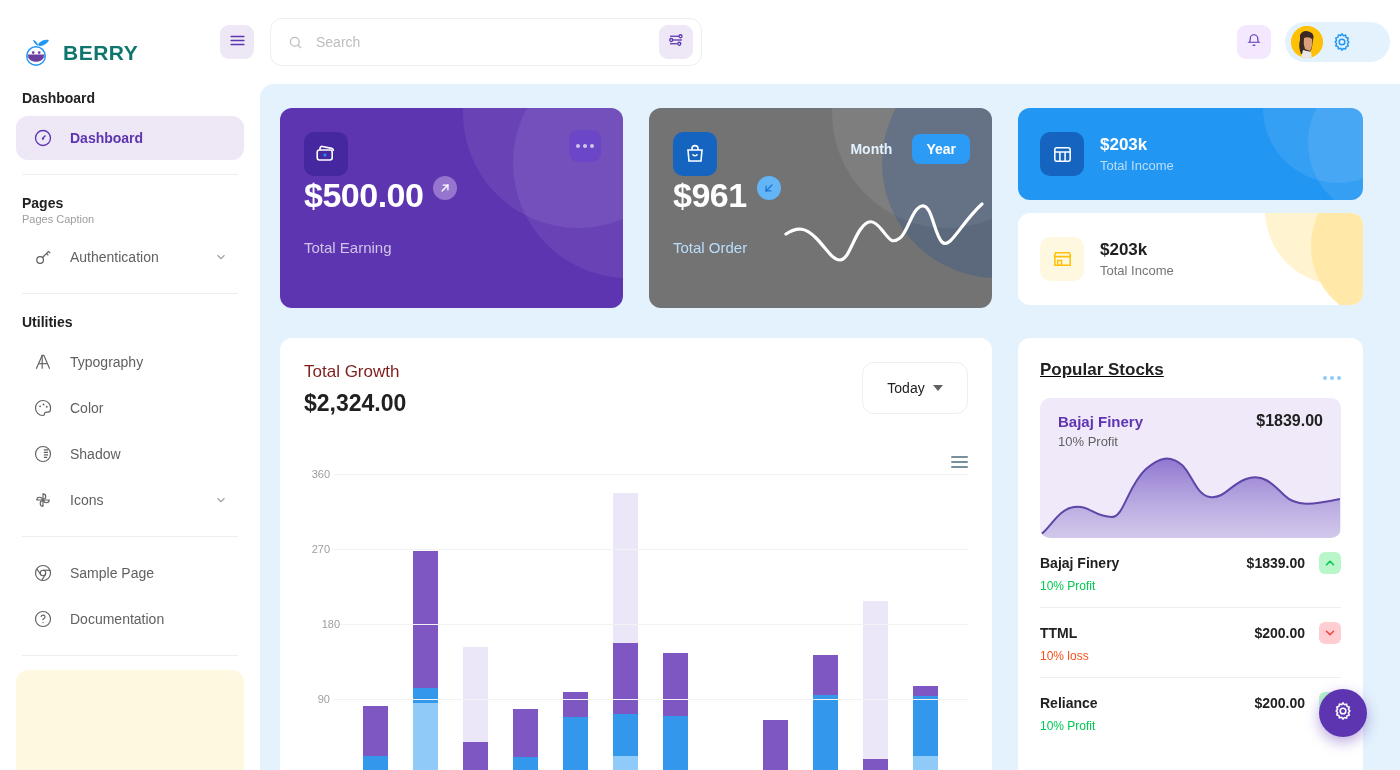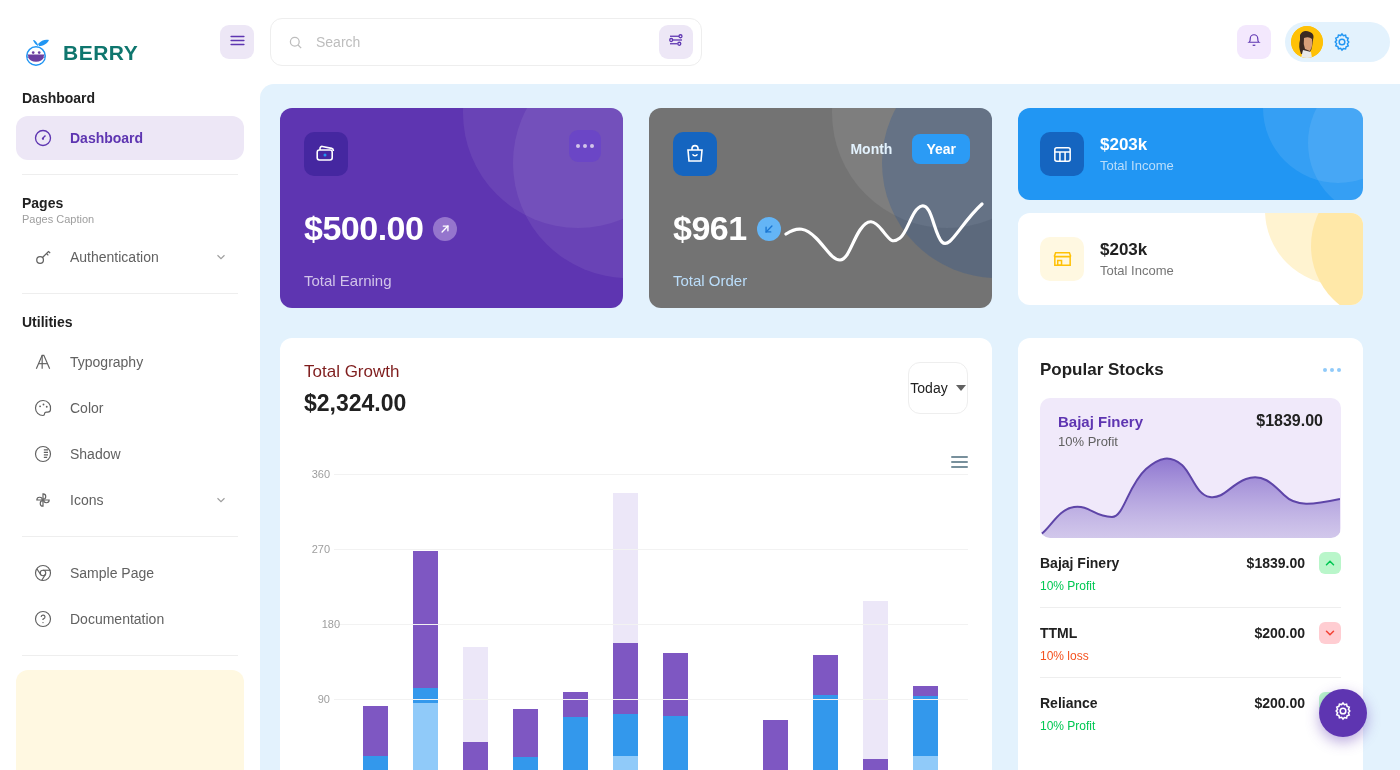--- a/index.html
+++ b/index.html
@@ -95,22 +95,22 @@
   .stat-purple { background: #5e35b1; }
   .stat-blue { background: #737373; }
   .blob { position: absolute; border-radius: 50%; pointer-events: none; }
   .sb-icon {
     width: 44px; height: 44px; border-radius: 10px; display: flex; align-items: center; justify-content: center;
     position: relative; z-index: 2;
   }
   .stat-purple .sb-icon { background: #4527a0; }
   .stat-blue .sb-icon { background: #1565c0; }
   .sb-amount {
-    position: relative; z-index: 2; display: flex; align-items: center; gap: 10px;
-    font-size: 34px; font-weight: bold; margin-top: 33px; letter-spacing: -.5px;
+    position: relative; z-index: 2; display: flex; align-items: flex-start; gap: 10px;
+    font-size: 34px; font-weight: bold; letter-spacing: -.5px;
   }
   .sb-badge { width: 24px; height: 24px; border-radius: 50%; display: flex; align-items: center; justify-content: center; }
   .stat-purple .sb-badge { background: #9575cd; }
   .stat-blue .sb-badge { background: #64b5f6; }
   .sb-label { position: relative; z-index: 2; font-size: 15px; margin-top: 24px; }
   .stat-purple .sb-label { color: #d1c4e9; }
   .stat-blue .sb-label { color: #bbdefb; }
   .dots-btn {
     position: absolute; right: 22px; top: 22px; width: 32px; height: 32px; border-radius: 9px;
     background: #6b46c6; display: flex; align-items: center; justify-content: center; gap: 3px; z-index: 3; cursor: pointer;
@@ -140,38 +140,38 @@
   .stat-sm.white .ss-lab { color: #757575; }
 
   
   .row2 { display: flex; gap: 26px; margin-top: 20px; }
   .card { background: #fff; border-radius: 12px; }
   .growth-card { width: 712px; height: 460px; padding: 24px; position: relative; }
   .growth-head { display: flex; align-items: flex-start; justify-content: space-between; }
   .gl-sub { font-size: 17px; color: #7f1d1d; }
   .gl-amt { font-size: 23px; font-weight: bold; color: #212121; margin-top: 8px; }
   .select-btn {
-    width: 60px; height: 52px; border: 1px solid #eeeeee; border-radius: 12px;
+    width: 106px; height: 52px; border: 1px solid #eeeeee; border-radius: 12px;
     display: flex; align-items: center; justify-content: center; gap: 8px;
     font-size: 14px; color: #212121; cursor: pointer; background: #fff;
   }
   .select-btn .caret { width: 0; height: 0; border-left: 5px solid transparent; border-right: 5px solid transparent; border-top: 6px solid #616161; }
   .chart-menu { position: absolute; right: 24px; top: 118px; cursor: pointer; }
   .chart-menu i { display: block; width: 17px; height: 2px; background: #78909c; margin-bottom: 3px; border-radius: 1px; }
 
   .plot { position: absolute; left: 24px; top: 136px; width: 664px; height: 300px; }
   .ylab { position: absolute; font-size: 11px; color: #9e9e9e; width: 26px; text-align: right; transform: translateY(-6px); }
   .gline { position: absolute; left: 30px; right: 0; height: 1px; background: #f2f2f2; }
   .bars { position: absolute; left: 34px; right: 0; top: 0; bottom: 0; }
   .bslot { position: absolute; bottom: 0; width: 25px; display: flex; flex-direction: column; justify-content: flex-end; }
   .seg { width: 100%; }
 
   
   .stocks-card { width: 345px; height: 460px; padding: 22px 22px 0 22px; position: relative; overflow: hidden; }
-  .stocks-head { display: flex; align-items: center; justify-content: space-between; }
+  .stocks-head { display: flex; align-items: flex-end; justify-content: space-between; text-decoration: underline; }
   .stocks-title { font-size: 17px; font-weight: bold; color: #212121; }
   .stocks-dots { display: flex; gap: 3px; cursor: pointer; }
   .stocks-dots i { width: 4px; height: 4px; border-radius: 50%; background: #90caf9; display: block; }
   .feature {
     margin-top: 18px; height: 140px; border-radius: 10px; background: #f0e9fa;
     position: relative; overflow: hidden; padding: 14px 18px;
   }
   .f-name { font-size: 15px; font-weight: bold; color: #5e35b1; }
   .f-price { font-size: 16px; font-weight: bold; color: #212121; }
   .f-top { display: flex; justify-content: space-between; align-items: center; }

